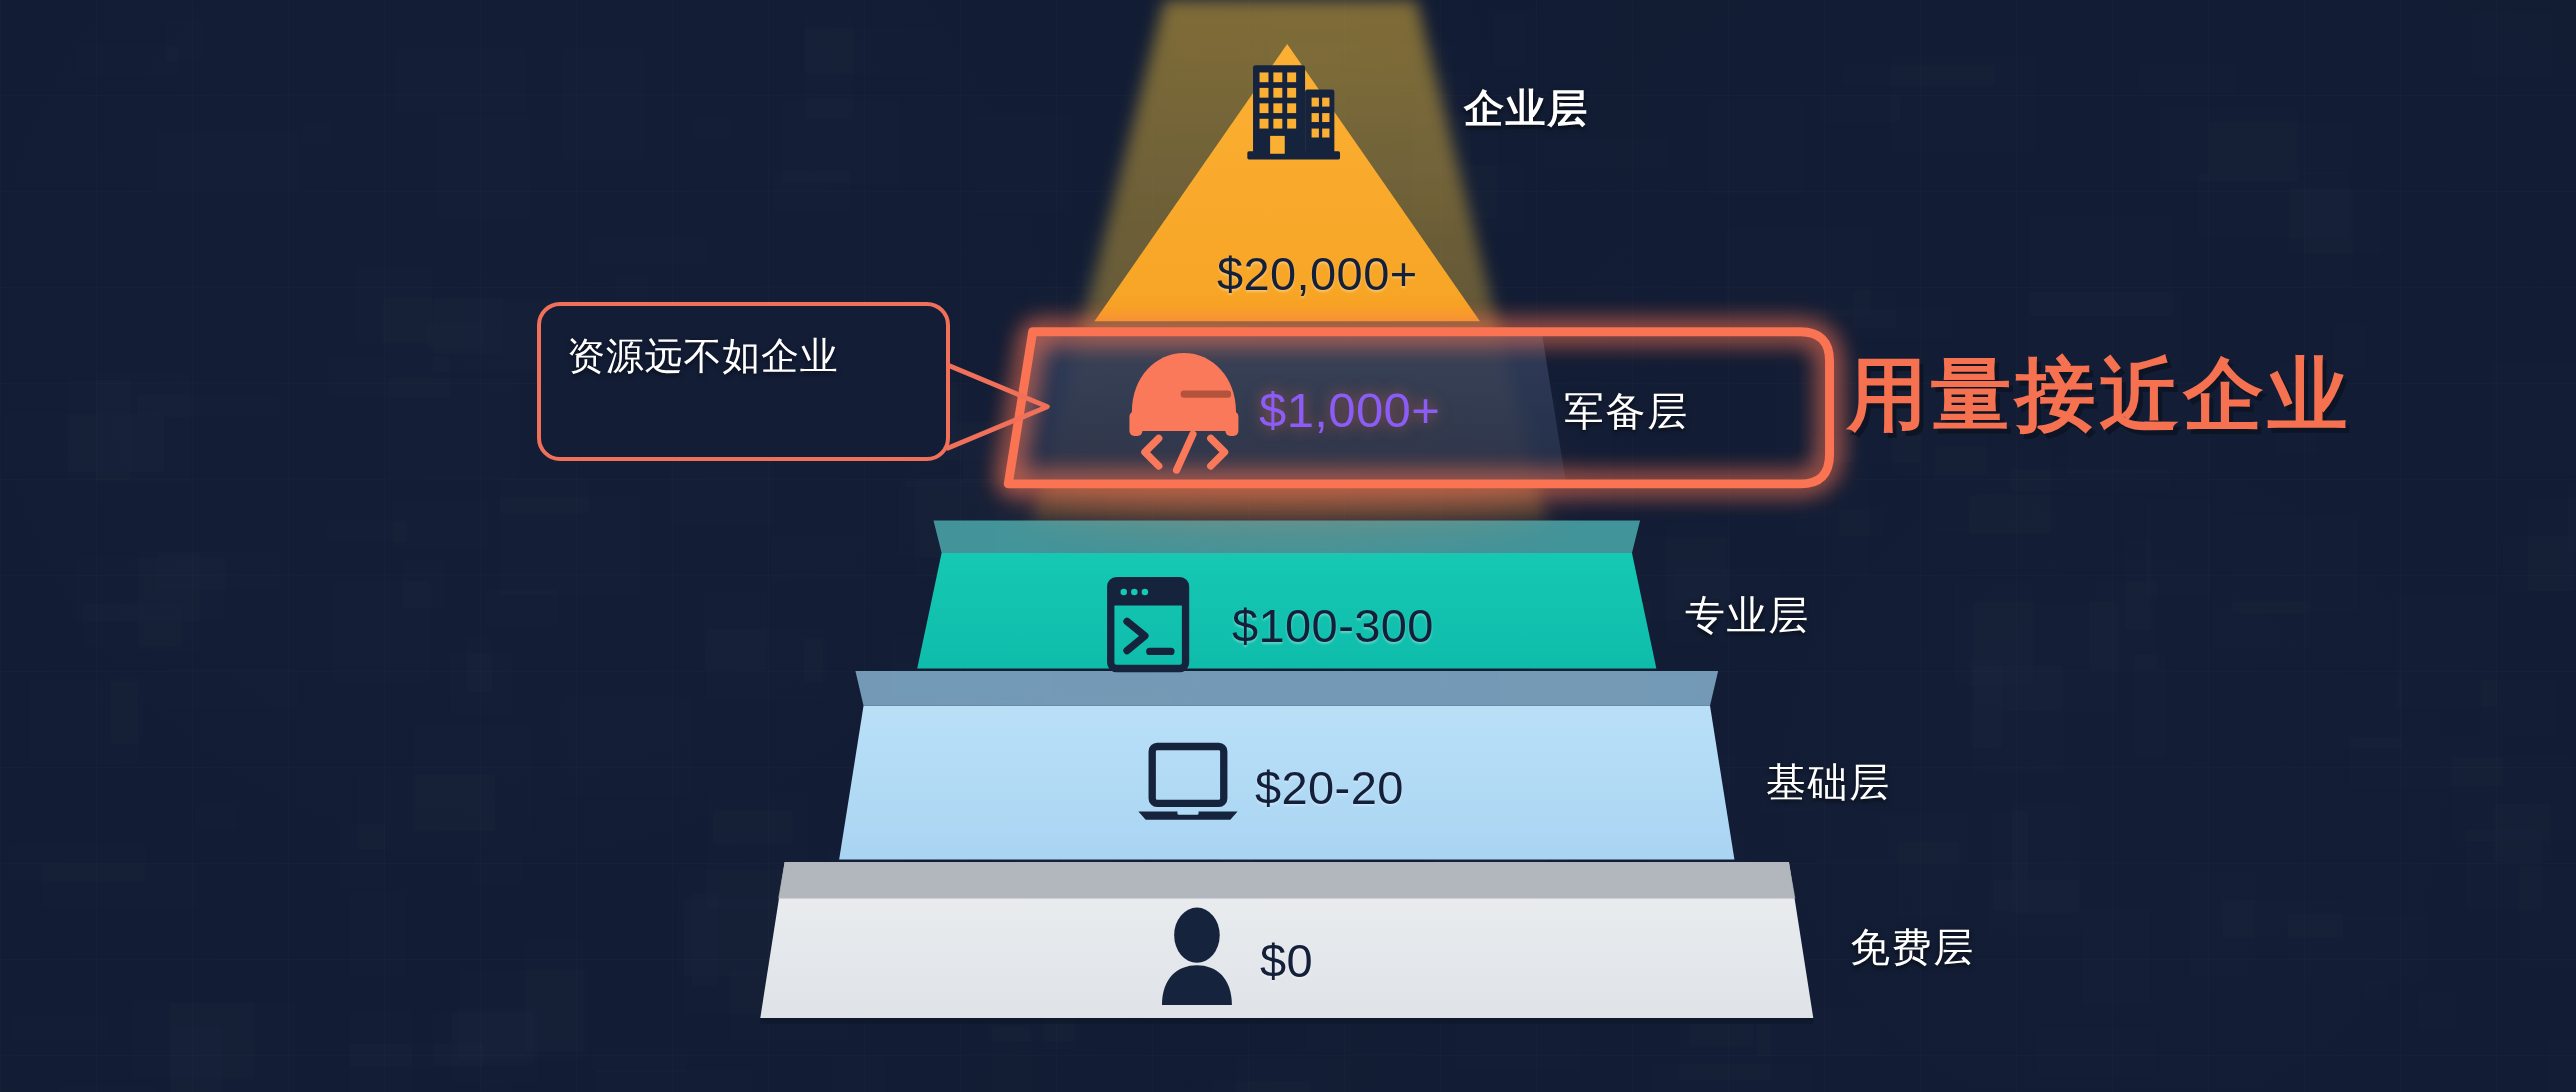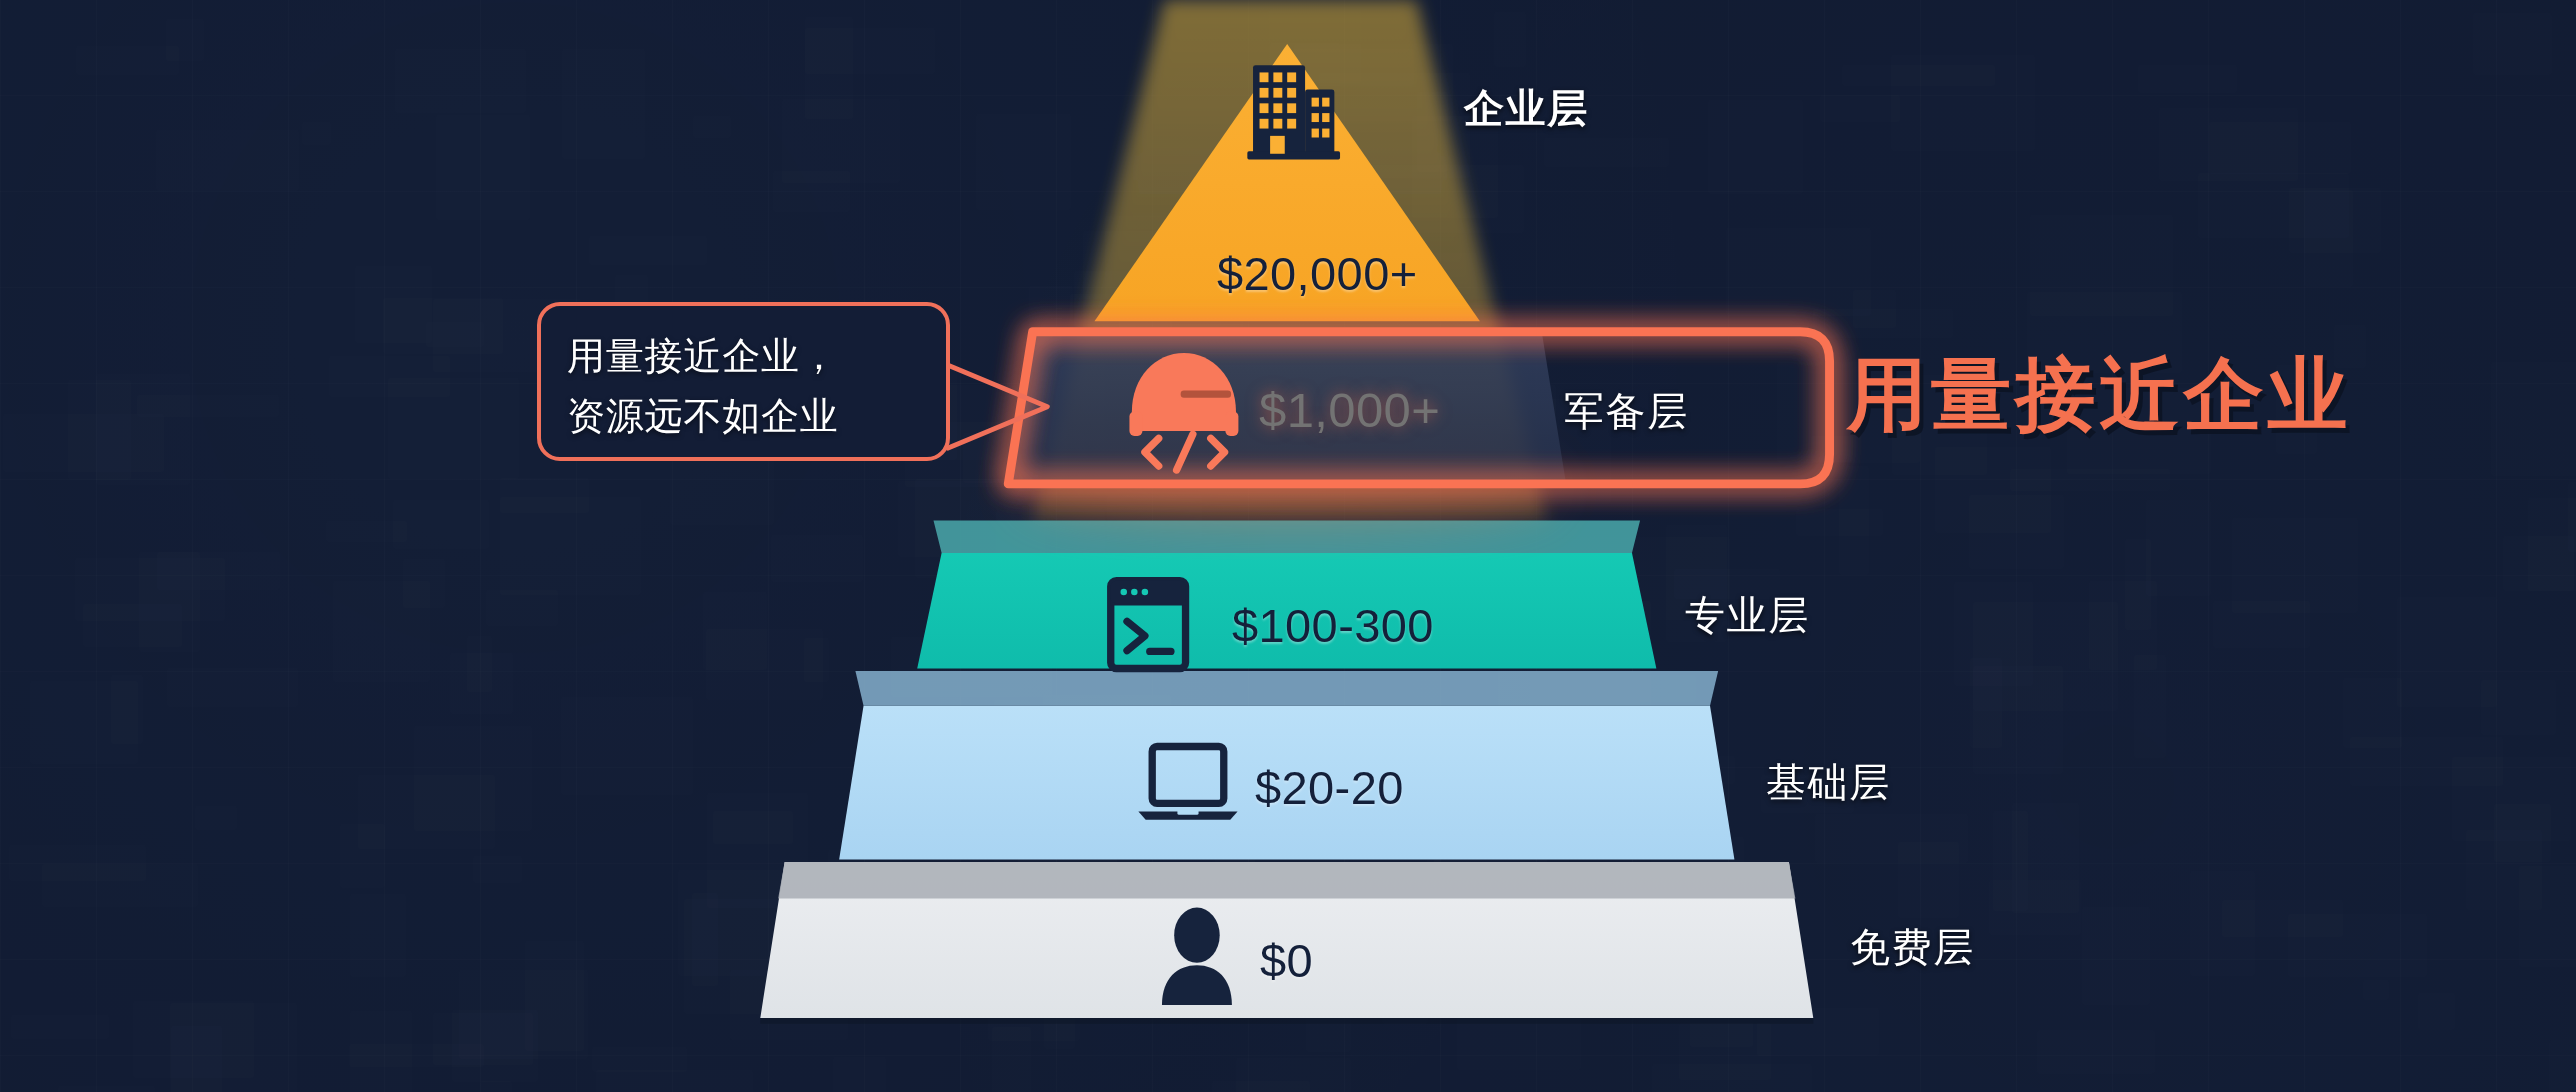--- a/index.html
+++ b/index.html
@@ -63,21 +63,21 @@
   .price {
     font-size: 47px;
     font-weight: 400;
     letter-spacing: 0.4px;
   }
   .price.dark {
     color: #14203a;
     text-shadow: 0 1.6px 2.4px rgba(255,255,255,0.35);
   }
   .price.coral {
-    color: #737373;
+    color: #8b5cf6;
     font-size: 49px;
     text-shadow: 0 0 14.6px rgba(250,110,70,0.55);
   }
 
   .tier-label {
     color: #ffffff;
     font-size: 40px;
     font-weight: 500;
     letter-spacing: 1.6px;
     text-shadow: 0 2.4px 5.7px rgba(0,0,0,0.75);
@@ -512,21 +512,20 @@
   <div class="ovl tier-label" style="left:1564px; top:384px;">军备层</div>
 
   <div class="ovl tier-label" style="left:1685px; top:588px;">专业层</div>
 
   <div class="ovl tier-label" style="left:1766px; top:755px;">基础层</div>
 
   <div class="ovl tier-label" style="left:1850px; top:920px;">免费层</div>
 
   <div id="callout">
     <div class="c-text">
-      <div>用量接近企业，</div>
       <div>资源远不如企业</div>
     </div>
   </div>
 
   <div id="headline">用量接近企业</div>
 
 </div>
 
 
 </body></html>

